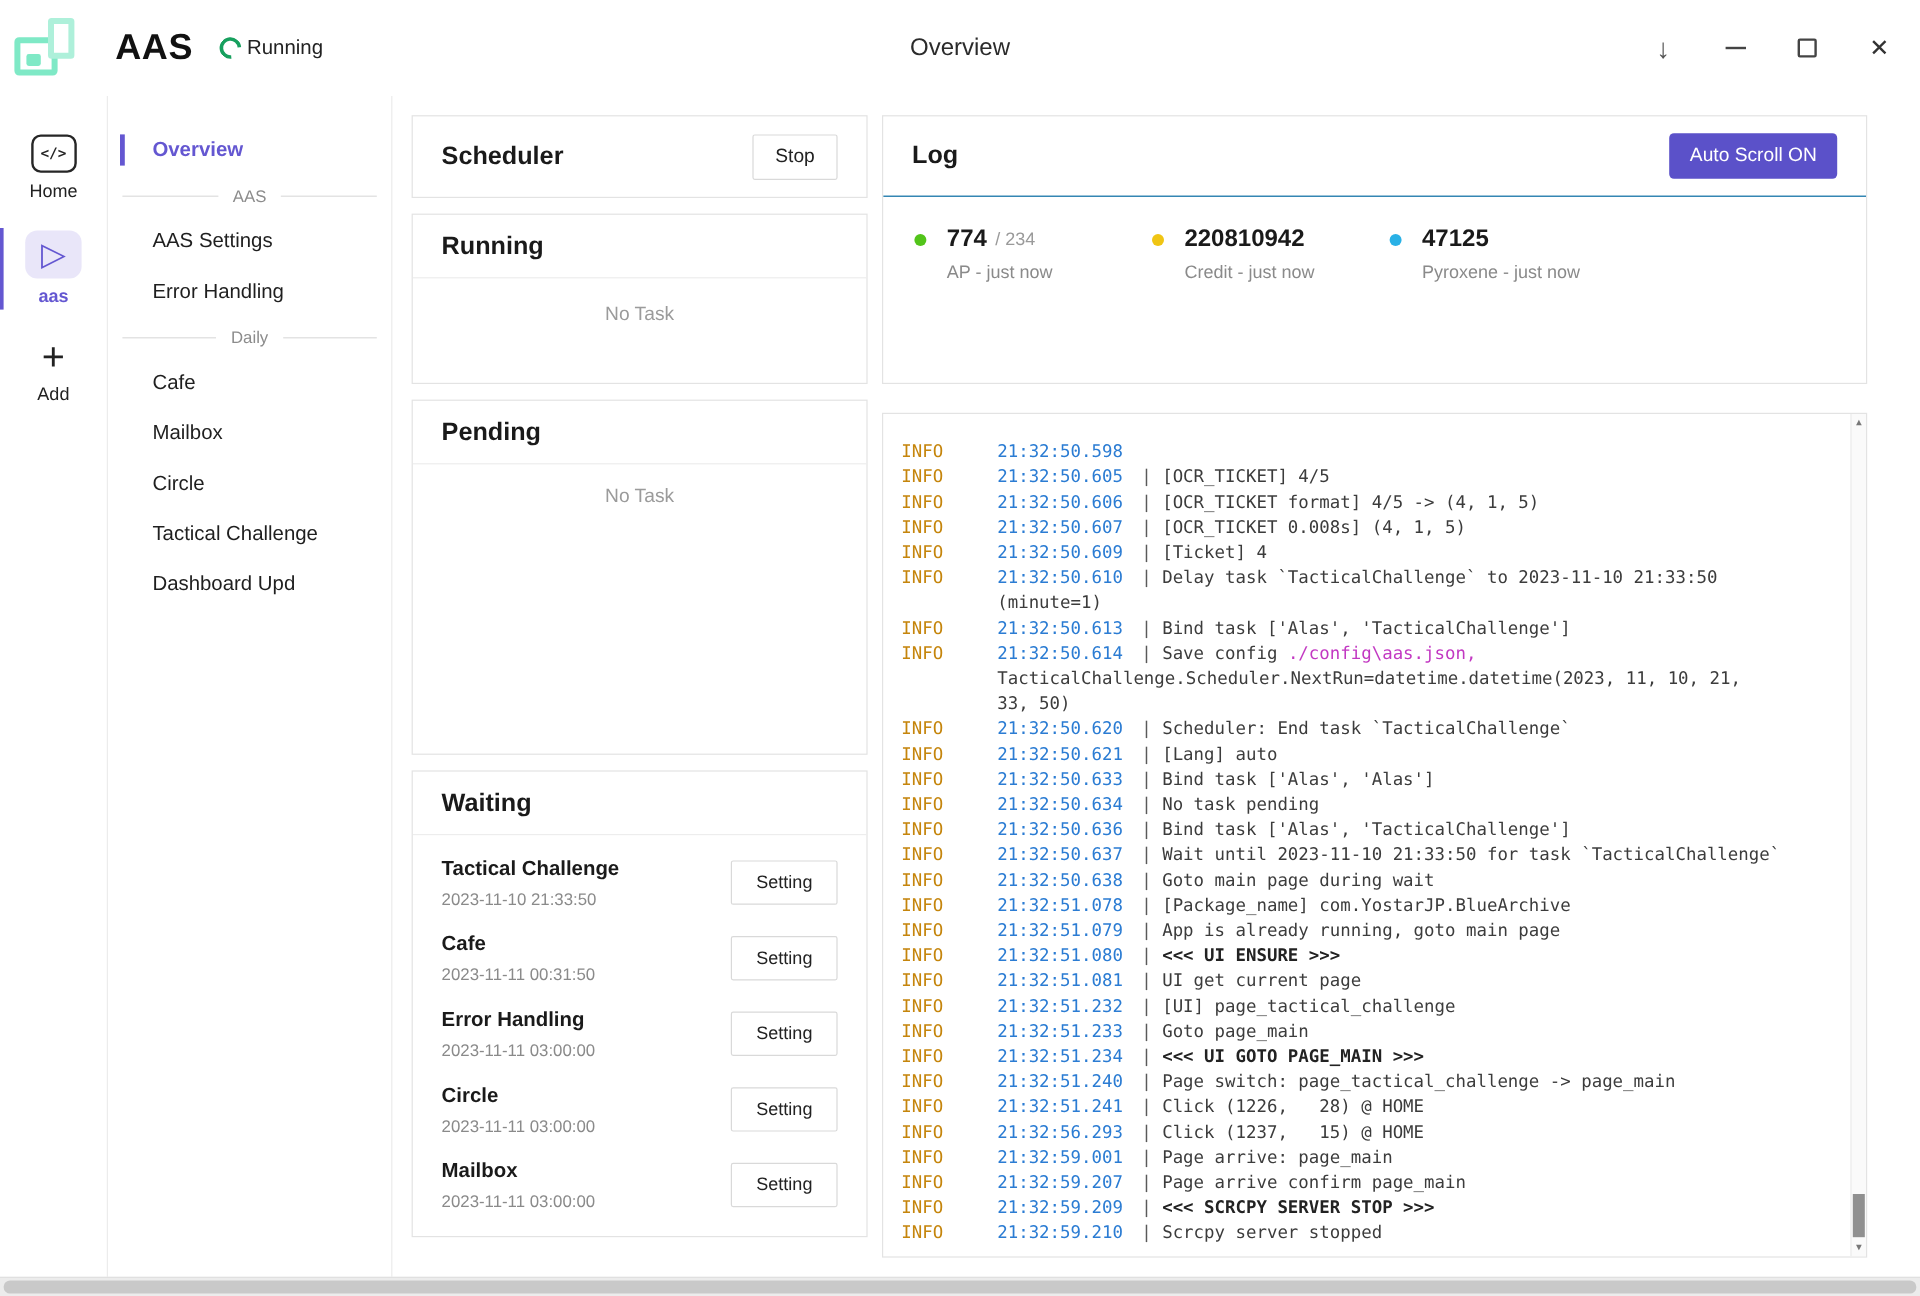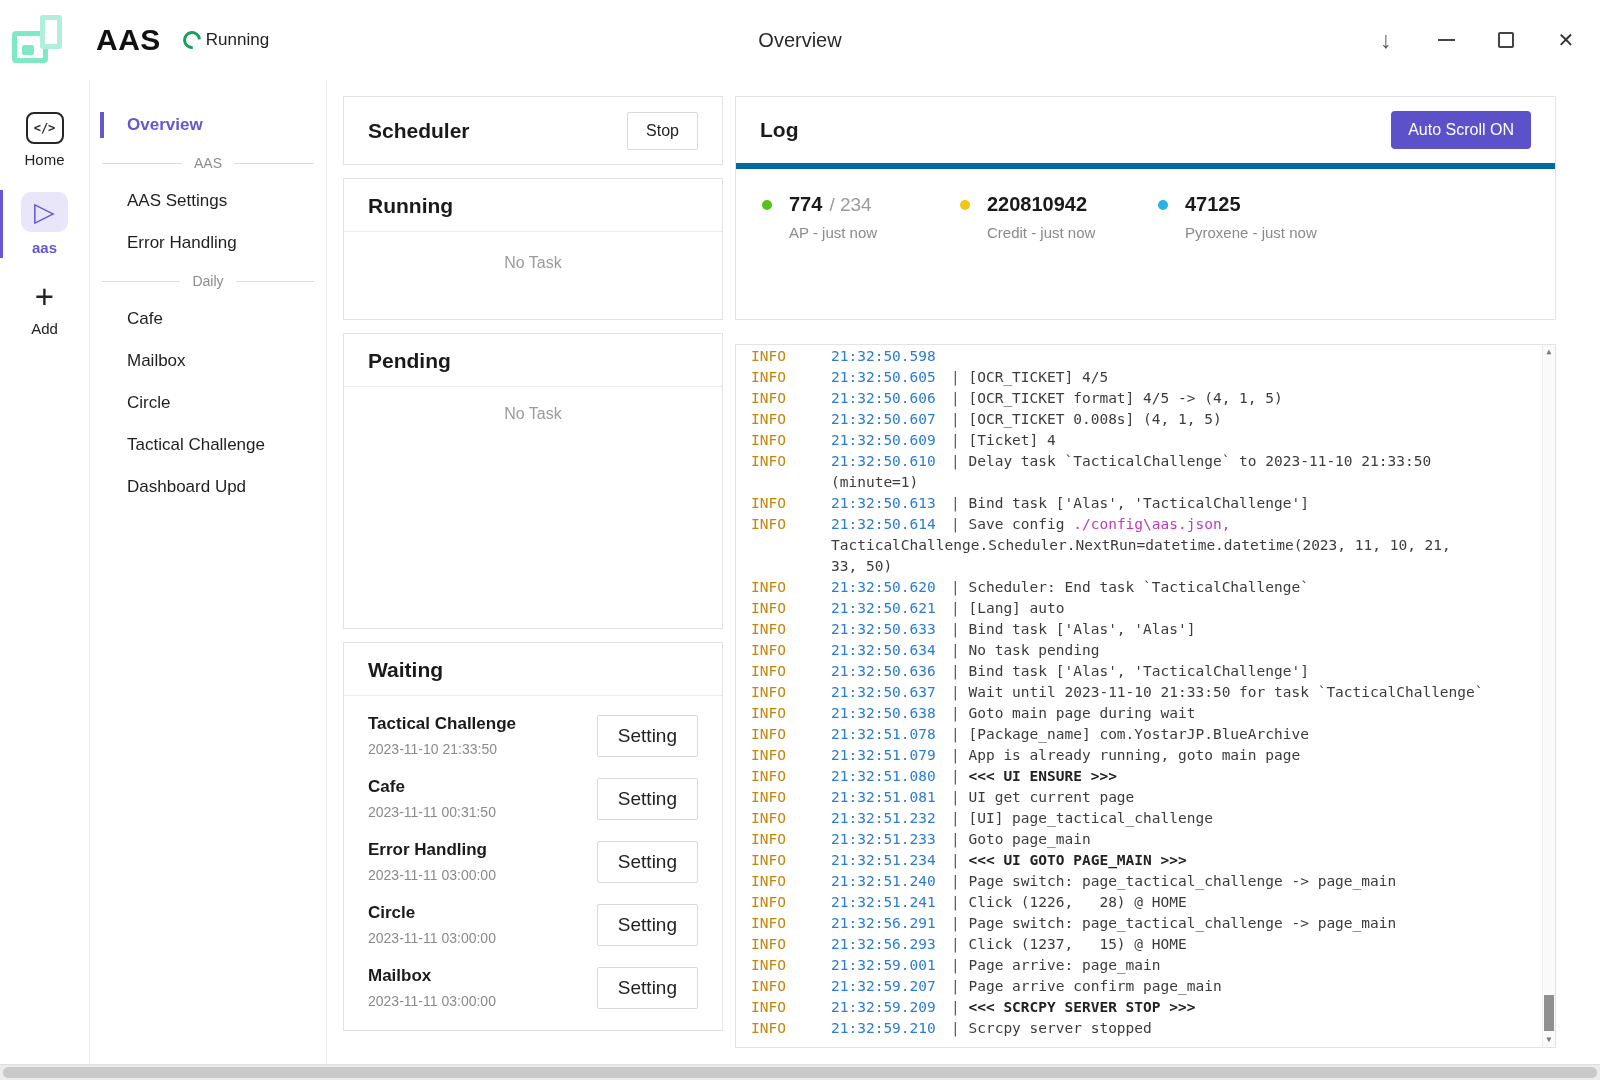--- a/index.html
+++ b/index.html
@@ -65,31 +65,31 @@
   .card-running { height:142px; }
   .card-pending { height:296px; }
   .card-empty { text-align:center; color:#9b9b9b; font-size:16px; padding-top:22px; }
   .card-pending .card-empty { padding-top:18px; }
 
   .card-waiting { flex:1; margin-bottom:17px; overflow:hidden; }
   .waiting-list { padding:8px 24px; }
   .waiting-row { display:flex; align-items:center; justify-content:space-between; padding:10px 0; }
   .waiting-name { font-size:17px; font-weight:bold; color:#1a1a1a; }
   .waiting-time { font-size:14px; color:#8a8a8a; margin-top:7px; }
-  .setting-btn { padding:9px 20px; font-size:19px; }
+  .setting-btn { padding:9px 20px; font-size:15px; }
 
   .card-log { height:224px; flex:none; overflow:hidden; }
-  .log-header { display:flex; justify-content:space-between; align-items:center; padding:14px 24px; border-bottom:6px solid #0369a1; }
+  .log-header { display:flex; justify-content:space-between; align-items:center; padding:14px 24px; border-bottom:1px solid #0369a1; }
   .autoscroll-btn { background:#5b51c9; color:#fff; border:none; border-radius:4px; font-size:16px; padding:10px 17px; font-family:inherit; cursor:pointer; }
   .log-stats { display:flex; padding:24px 0 0 26px; }
   .stat { width:198px; flex:none; }
   .stat-top { display:flex; align-items:center; }
   .stat-dot { width:10px; height:10px; border-radius:50%; margin-right:17px; flex:none; }
   .stat-value { font-size:20px; font-weight:bold; color:#1a1a1a; }
-  .stat-total { font-size:19px; color:#9a9a9a; margin-left:7px; }
+  .stat-total { font-size:15px; color:#9a9a9a; margin-left:7px; }
   .stat-label { font-size:15px; color:#8a8a8a; margin:8px 0 0 27px; }
 
   .log-output { flex:1; margin-top:11px; border:1px solid #e3e3e3; position:relative; overflow:hidden;
                 display:flex; flex-direction:column; justify-content:flex-end;
                 padding:0 30px 8px 15px;
                 font-family:"DejaVu Sans Mono", monospace; font-size:14.5px; line-height:21px; color:#3c3c3c; }
   .log-line { padding-left:80px; text-indent:-80px; white-space:pre-wrap; }
   .lvl  { color:#c5850c; display:inline-block; width:80px; text-indent:0; }
   .time { color:#2b7cd3; display:inline-block; width:120px; text-indent:0; }
   .sep  { color:#5a5a5a; }
@@ -368,21 +368,20 @@
           <div class="log-line"><span class="lvl">INFO</span><span class="time">21:32:51.232</span><span class="sep">| </span><span class="msg"><span>[UI] page_tactical_challenge</span></span></div>
 
           <div class="log-line"><span class="lvl">INFO</span><span class="time">21:32:51.233</span><span class="sep">| </span><span class="msg"><span>Goto page_main</span></span></div>
 
           <div class="log-line"><span class="lvl">INFO</span><span class="time">21:32:51.234</span><span class="sep">| </span><span class="msg"><span class="m-bold">&lt;&lt;&lt; UI GOTO PAGE_MAIN &gt;&gt;&gt;</span></span></div>
 
           <div class="log-line"><span class="lvl">INFO</span><span class="time">21:32:51.240</span><span class="sep">| </span><span class="msg"><span>Page switch: page_tactical_challenge -&gt; page_main</span></span></div>
 
           <div class="log-line"><span class="lvl">INFO</span><span class="time">21:32:51.241</span><span class="sep">| </span><span class="msg"><span>Click (1226,   28) @ HOME</span></span></div>
 
-          <div class="log-line"><span class="lvl">INFO</span><span class="time">21:32:56.291</span><span class="sep">| </span><span class="msg"><span>Page switch: page_tactical_challenge -&gt; page_main</span></span></div>
 
           <div class="log-line"><span class="lvl">INFO</span><span class="time">21:32:56.293</span><span class="sep">| </span><span class="msg"><span>Click (1237,   15) @ HOME</span></span></div>
 
           <div class="log-line"><span class="lvl">INFO</span><span class="time">21:32:59.001</span><span class="sep">| </span><span class="msg"><span>Page arrive: page_main</span></span></div>
 
           <div class="log-line"><span class="lvl">INFO</span><span class="time">21:32:59.207</span><span class="sep">| </span><span class="msg"><span>Page arrive confirm page_main</span></span></div>
 
           <div class="log-line"><span class="lvl">INFO</span><span class="time">21:32:59.209</span><span class="sep">| </span><span class="msg"><span class="m-bold">&lt;&lt;&lt; SCRCPY SERVER STOP &gt;&gt;&gt;</span></span></div>
 
           <div class="log-line"><span class="lvl">INFO</span><span class="time">21:32:59.210</span><span class="sep">| </span><span class="msg"><span>Scrcpy server stopped</span></span></div>

